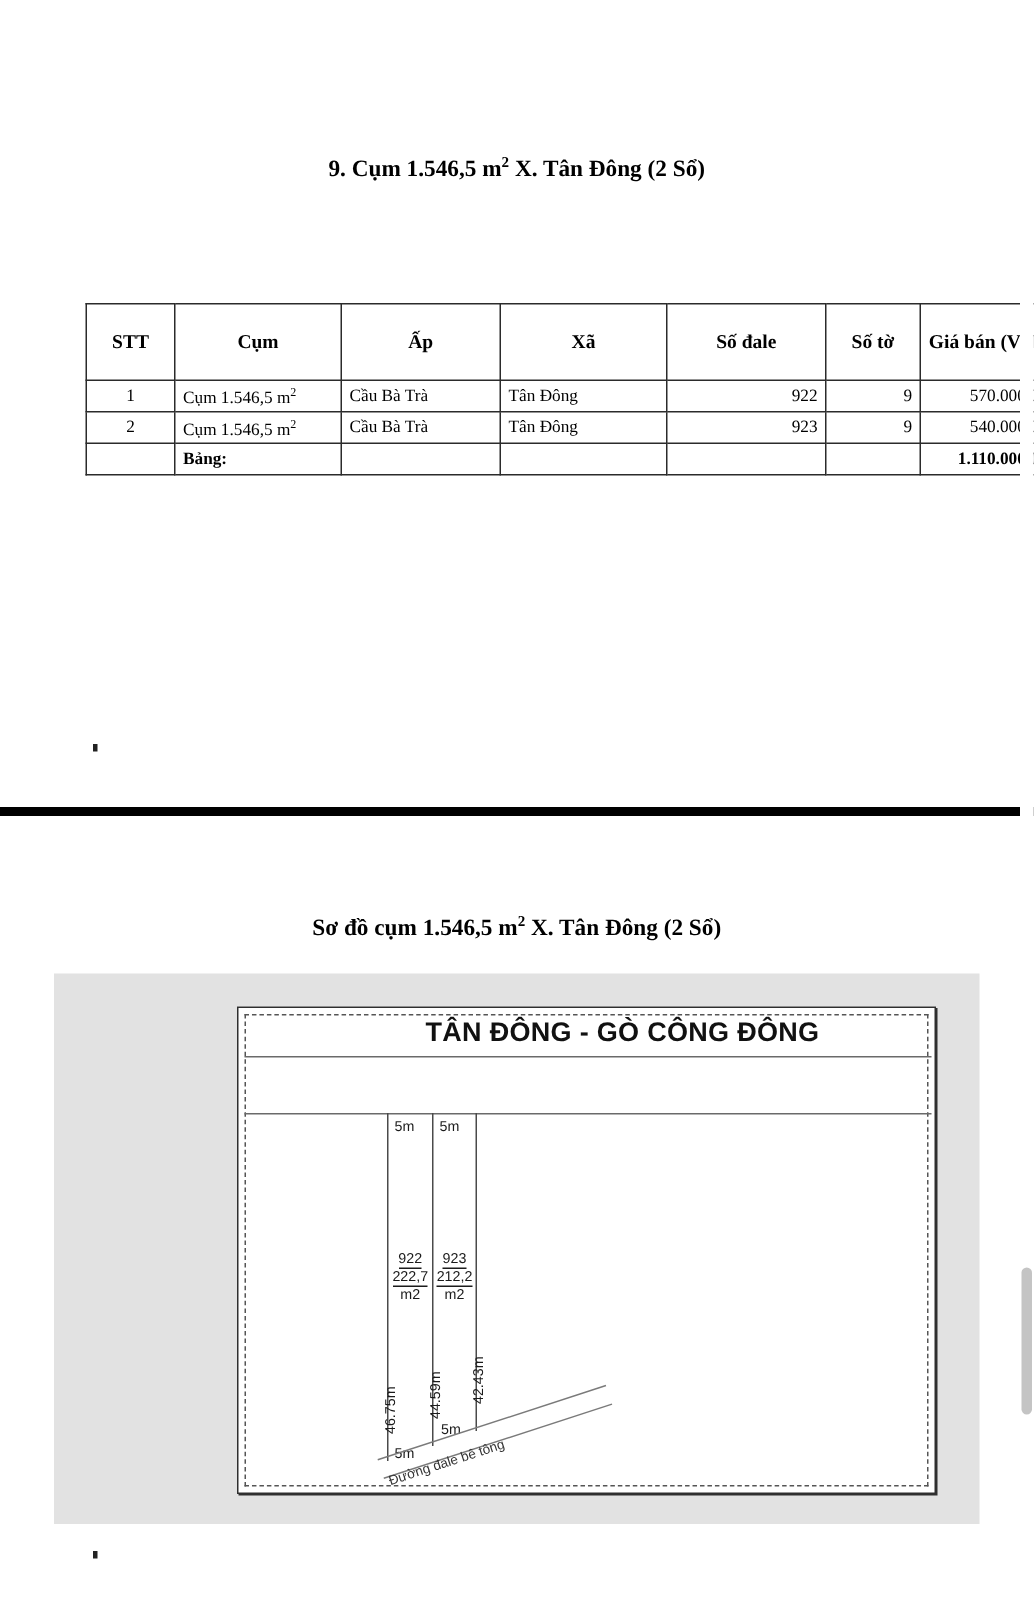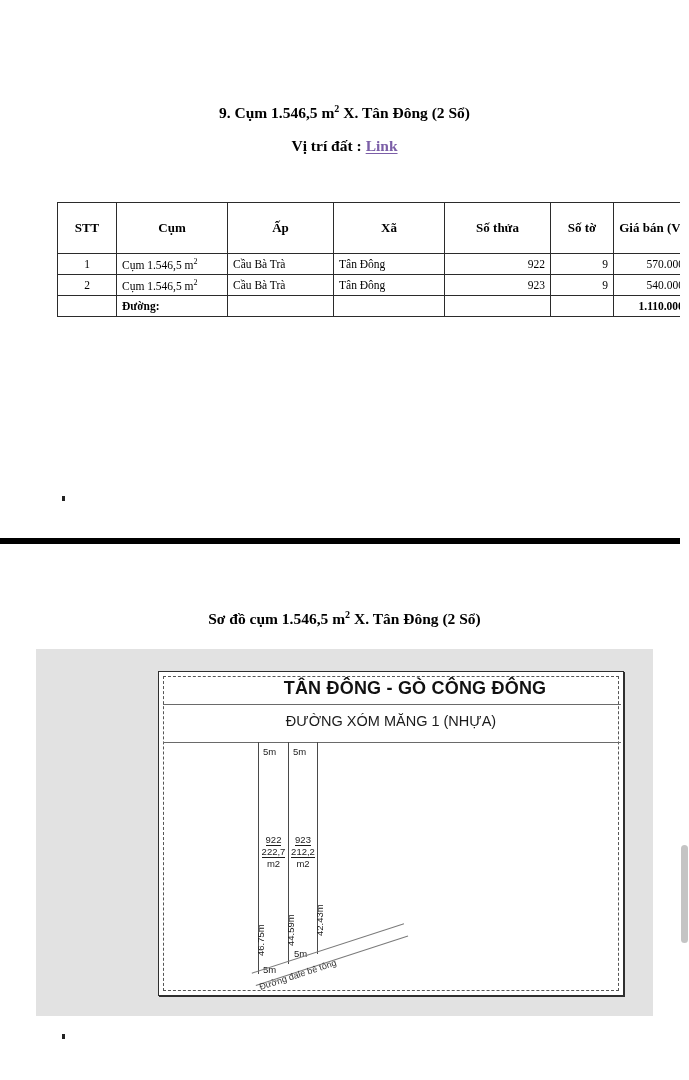--- a/index.html
+++ b/index.html
@@ -230,31 +230,30 @@
     border-radius: 4px;
   }
 </style>
 </head>
 <body>
 
 <div class="page" id="page-1">
 
   <div class="heading" id="title-main"><span>9. Cụm 1.546,5 m</span><sup>2</sup><span> X. Tân Đông (2 Sổ)</span></div>
 
-  <div class="heading" id="title-vitri"><span>Vị trí đất :</span><a class="link" href="#">Link</a></div>
 
 
   <table id="price-table">
     <thead>
       <tr>
         <th class="c-stt">STT</th>
         <th class="c-cum">Cụm</th>
         <th class="c-ap">Ấp</th>
         <th class="c-xa">Xã</th>
-        <th class="c-sothua">Số thửa</th>
+        <th class="c-sothua">Số đale</th>
         <th class="c-soto">Số tờ</th>
         <th class="c-gia">Giá bán (VNĐ)</th>
       </tr>
     </thead>
     <tbody>
       <tr>
         <td class="c-stt">1</td>
         <td class="c-cum"><span>Cụm 1.546,5 m</span><sup class="sup-small">2</sup></td>
         <td class="c-ap">Cầu Bà Trà</td>
         <td class="c-xa">Tân Đông</td>
@@ -266,21 +265,21 @@
         <td class="c-stt">2</td>
         <td class="c-cum"><span>Cụm 1.546,5 m</span><sup class="sup-small">2</sup></td>
         <td class="c-ap">Cầu Bà Trà</td>
         <td class="c-xa">Tân Đông</td>
         <td class="c-sothua">923</td>
         <td class="c-soto">9</td>
         <td class="c-gia">540.000.000</td>
       </tr>
       <tr>
         <td class="c-stt"></td>
-        <td class="c-cum total-label">Đường:</td>
+        <td class="c-cum total-label">Bảng:</td>
         <td class="c-ap"></td>
         <td class="c-xa"></td>
         <td class="c-sothua"></td>
         <td class="c-soto"></td>
         <td class="c-gia total-value">1.110.000.000</td>
       </tr>
     </tbody>
   </table>
 
 </div>
@@ -291,21 +290,20 @@
 <div class="page" id="page-2">
 
   <div class="heading" id="title-sodo"><span>Sơ đồ cụm 1.546,5 m</span><sup>2</sup><span> X. Tân Đông (2 Sổ)</span></div>
 
   <div id="diagram-backdrop">
     <div id="diagram-sheet">
       <div id="diagram-dashed"></div>
 
       <div class="dg-title">TÂN ĐÔNG - GÒ CÔNG ĐÔNG</div>
       <div class="dg-rule" id="dg-rule-1"></div>
-      <div class="dg-sub">ĐƯỜNG XÓM MĂNG 1 (NHỰA)</div>
       <div class="dg-rule" id="dg-rule-2"></div>
 
       <div id="plot">
 
         <div class="plot-line" style="left:95px;  top:0px;   height:232px;"></div>
         <div class="plot-line" style="left:125px; top:0px;   height:222px;"></div>
         <div class="plot-line" style="left:154px; top:0px;   height:212px;"></div>
 
         <div class="lbl" style="left:100px; top:4px;">5m</div>
         <div class="lbl" style="left:130px; top:4px;">5m</div>

